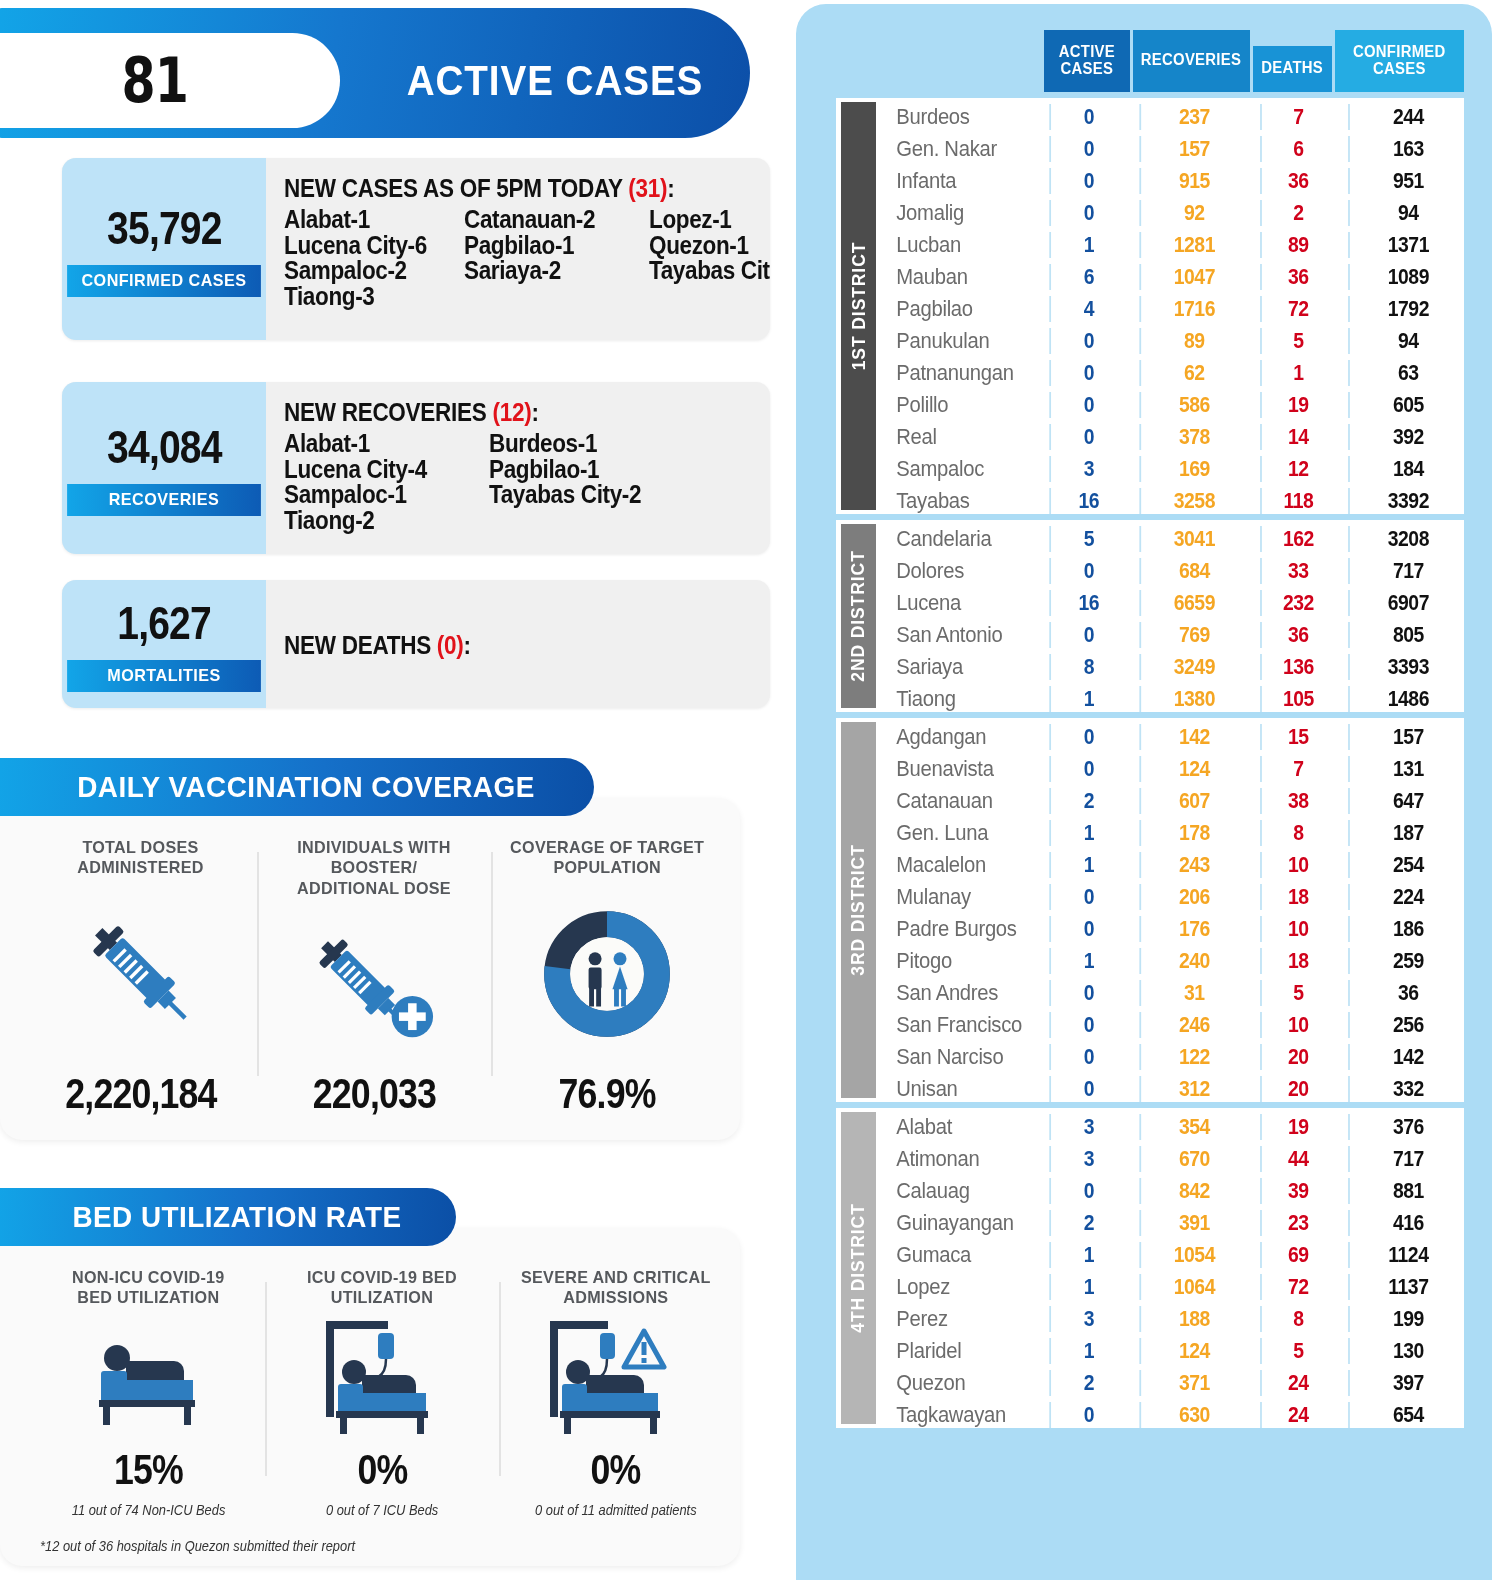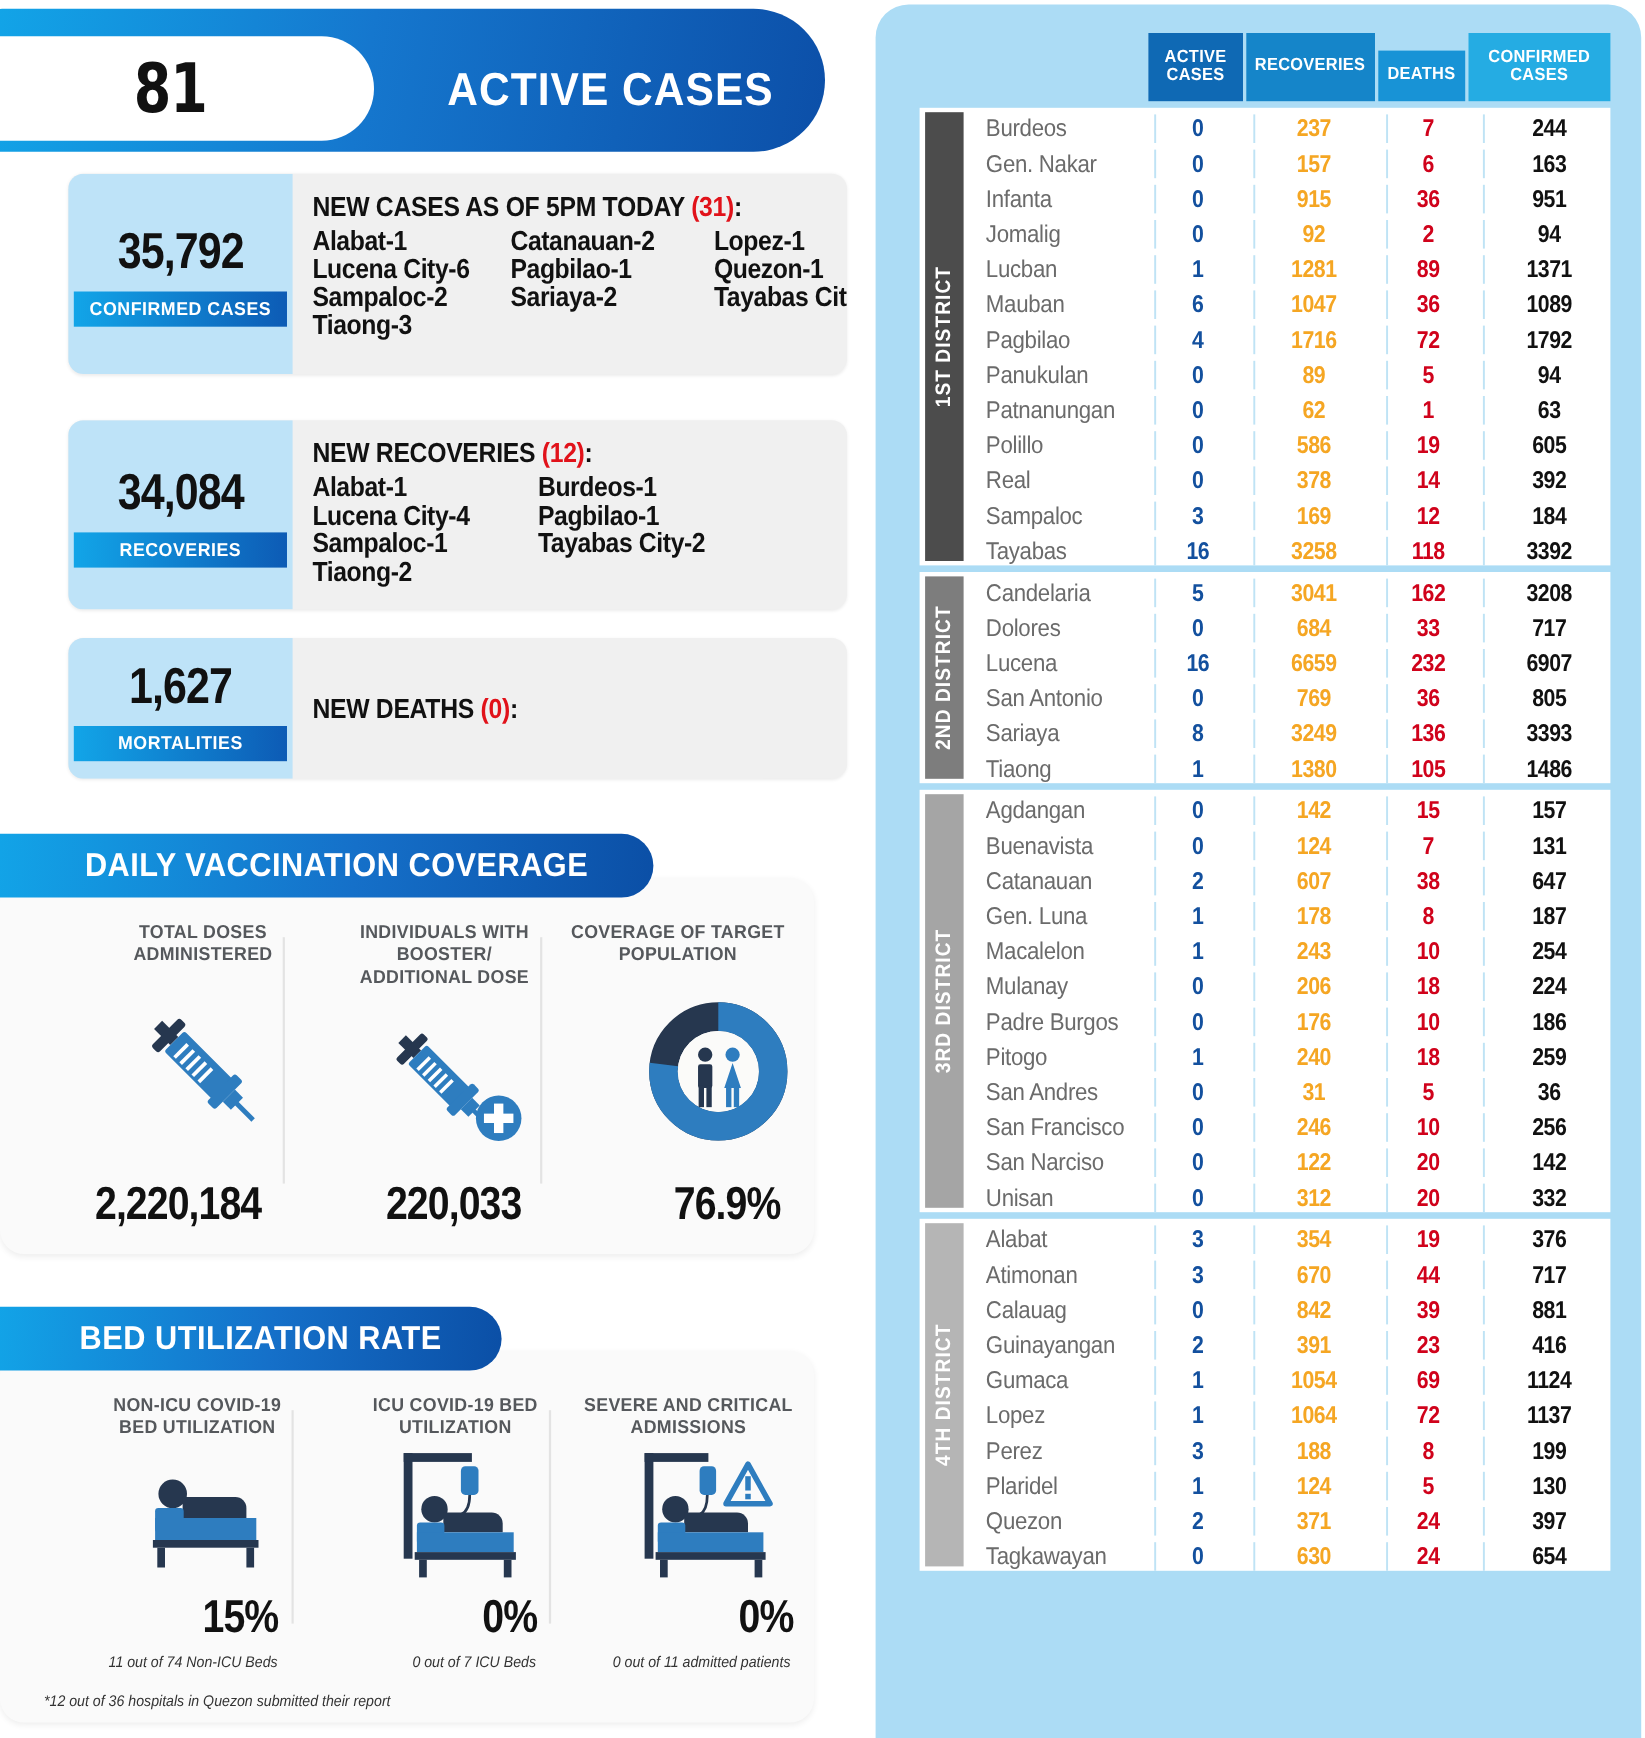--- a/index.html
+++ b/index.html
@@ -82,21 +82,21 @@
     position:absolute; left:0px; background:#fafafa; border-radius:22px;
     box-shadow:0 2px 6px rgba(0,0,0,.07);
   }
 
   #vax-pill{ top:758px; }
   #vax-panel{ top:798px; left:0; width:740px; height:342px; }
   #bed-pill{ top:1188px; }
   #bed-panel{ top:1228px; left:0; width:740px; height:338px; }
 
   .col3{ position:absolute; top:40px; height:280px; display:flex; }
-  .vcol{ flex:1; display:flex; flex-direction:column; align-items:flex-end;
+  .vcol{ flex:1; display:flex; flex-direction:column; align-items:center;
     position:relative; padding:0 6px; }
   .vcol + .vcol::before{
     content:""; position:absolute; left:0; top:14px; bottom:42px; width:2px; background:#e3e3e3;
   }
   .vtitle{ text-align:center; font-size:17px; font-weight:bold; color:#55585c;
     letter-spacing:.3px; line-height:1.2; transform:scaleX(.95); }
   .vicon{ flex:1; display:flex; align-items:center; justify-content:center; }
   .vval{ font-size:42px; font-weight:bold; color:#111; letter-spacing:-1px;
     transform:scaleX(.85); }
   .vsub{ font-size:14px; font-style:italic; color:#333; margin-top:8px; white-space:nowrap;

